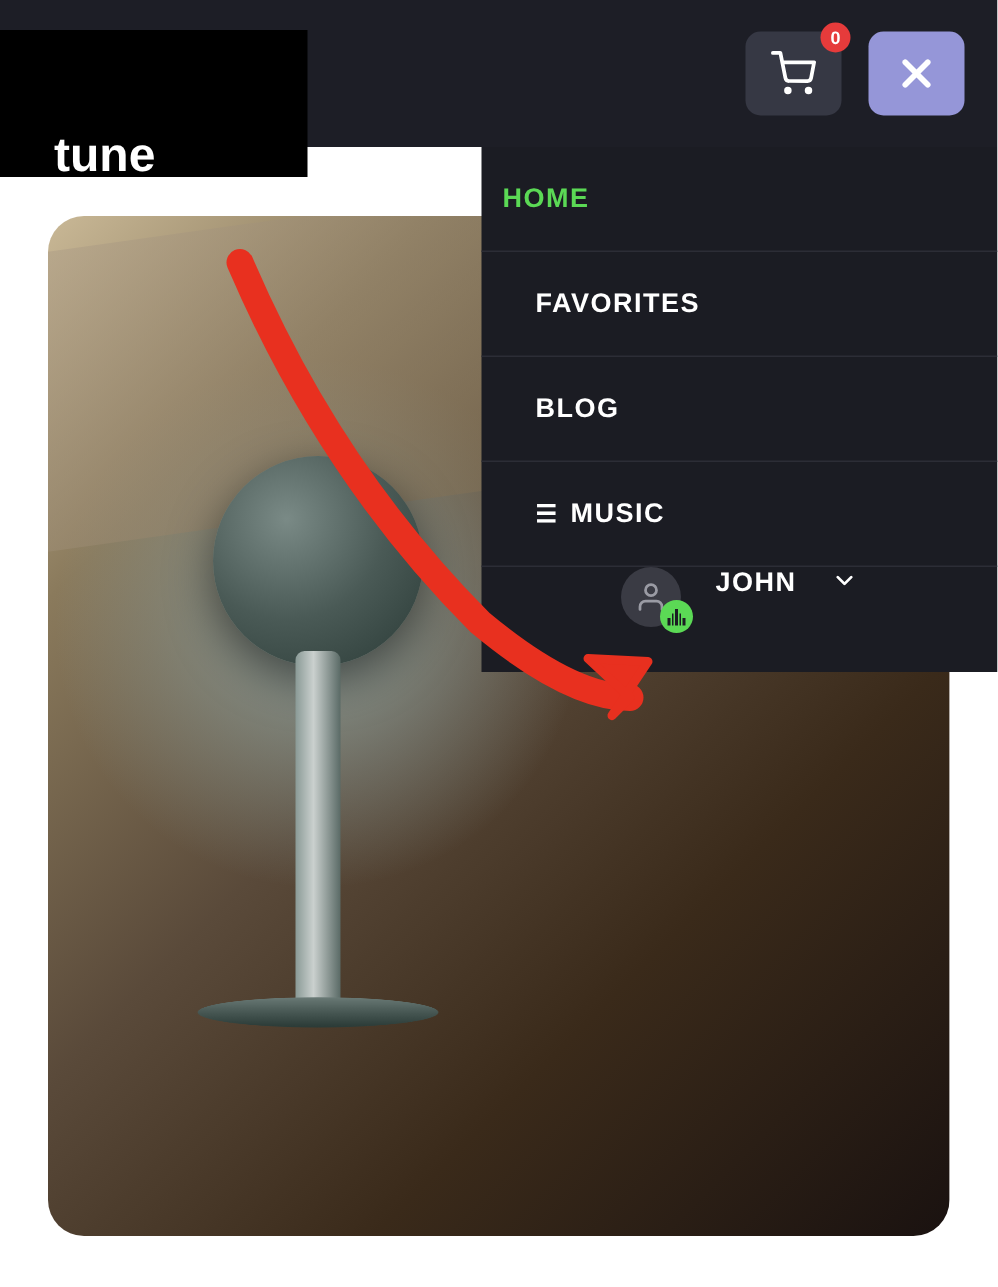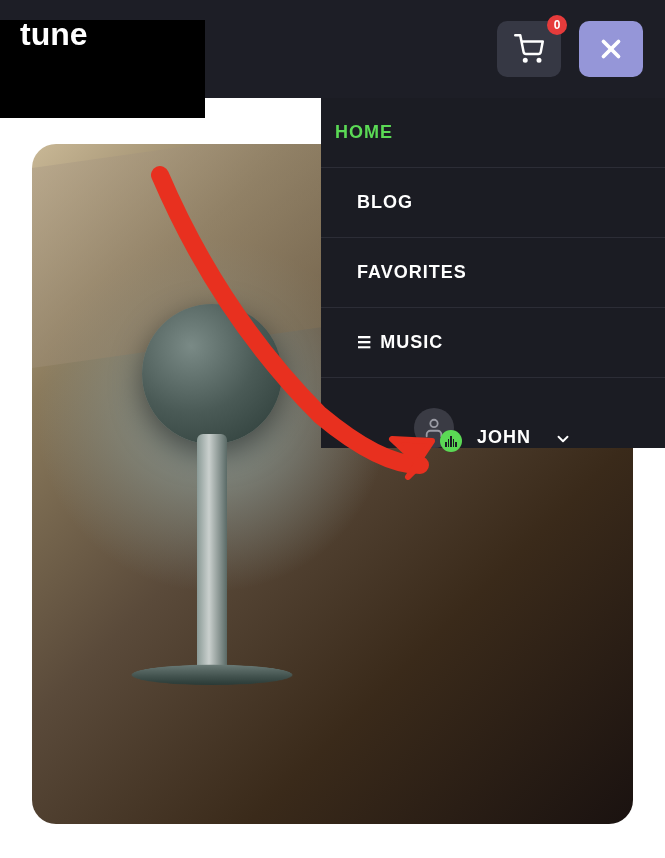--- a/index.html
+++ b/index.html
@@ -17,22 +17,22 @@
       display: flex;
       align-items: center;
       justify-content: space-between;
       position: relative;
     }
     .logo-box {
       width: 205px;
       height: 98px;
       background: #000000;
       display: flex;
-      align-items: flex-start;
-      padding-left: 20px;
+      align-items: flex-end;
+      padding-left: 36px;
       margin-top: 40px;
     }
     .logo {
       color: #ffffff;
       font-weight: 800;
       font-size: 32px;
       line-height: 0.9;
       font-family: Arial, sans-serif;
     }
     .logo .line2 { display: flex; align-items: center; }
@@ -163,21 +163,21 @@
       font-size: 18px;
       letter-spacing: 1px;
       cursor: pointer;
     }
     .menu-item.active { color: #5bd955; padding-left: 14px; }
     .menu-item:last-of-type { border-bottom: none; }
     .order-icon { margin-right: 8px; font-size: 16px; }
     .user-row {
       height: 70px;
       display: flex;
-      align-items: flex-end;
+      align-items: flex-start;
       justify-content: center;
       gap: 23px;
       cursor: pointer;
     }
     .avatar-wrap {
       position: relative;
       width: 40px;
       height: 40px;
     }
     .avatar {
@@ -252,24 +252,24 @@
     <div class="mic-stand"></div>
     <div class="mic-base"></div>
   </div>
 </div>
 
 <div class="menu-panel">
   <div class="menu-item active">
     <span>HOME</span>
   </div>
   <div class="menu-item">
+    <span>FAVORITES</span>
+  </div>
+  <div class="menu-item">
     <span>BLOG</span>
-  </div>
-  <div class="menu-item">
-    <span>FAVORITES</span>
   </div>
   <div class="menu-item">
     <span class="order-icon">☰</span>
     <span>MUSIC</span>
   </div>
   <div class="user-row">
     <div class="avatar-wrap">
       <div class="avatar">
         <svg width="22" height="22" viewBox="0 0 24 24" fill="none" stroke="#9a9ba4" stroke-width="2" stroke-linecap="round" stroke-linejoin="round">
           <path d="M20 21v-2a4 4 0 0 0-4-4H8a4 4 0 0 0-4 4v2"></path>

